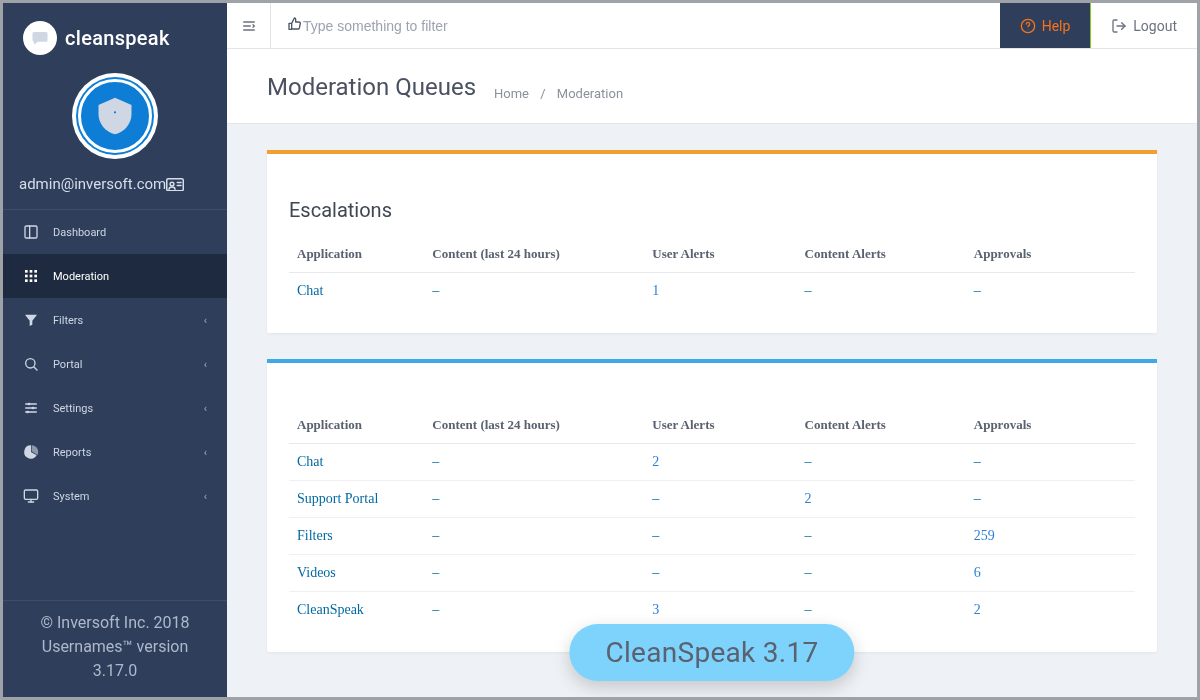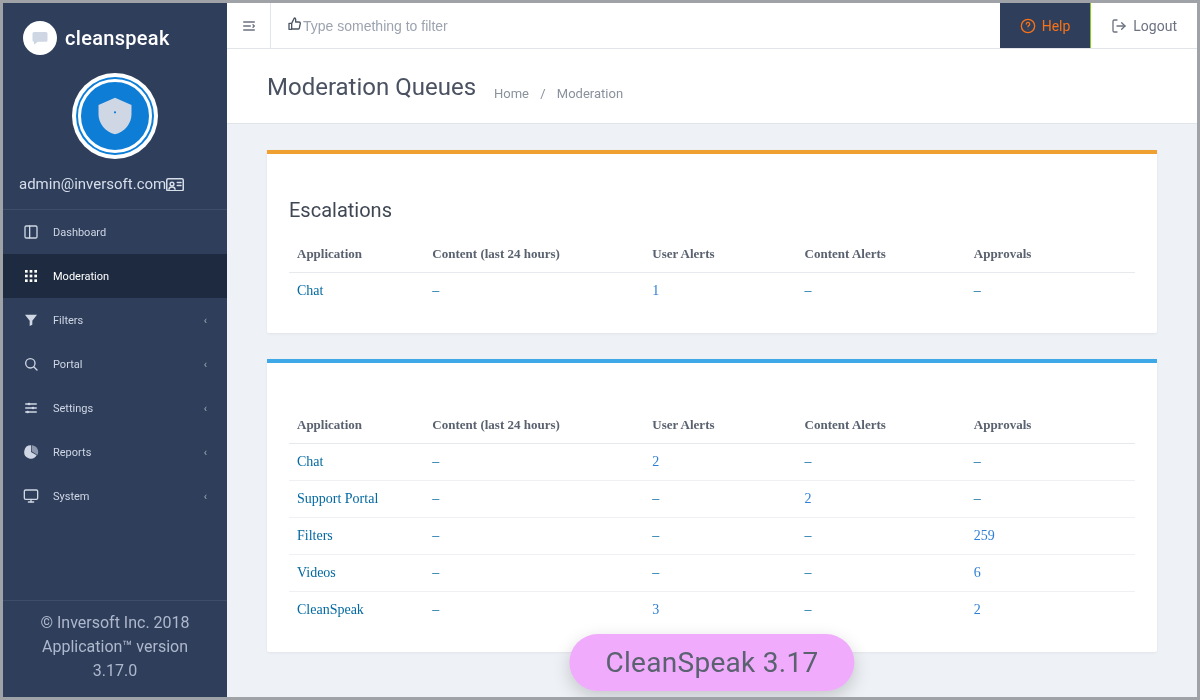--- a/index.html
+++ b/index.html
@@ -60,21 +60,21 @@
 table.q td { padding: 10px 8px; border-bottom: 1px solid #eef0f3; font-size: 14px; color: #0369a1; }
 table.q tr:last-child td { border-bottom: none; }
 table.q td.link { color: #2d7fd6; cursor: pointer; }
 table.q th:nth-child(1), table.q td:nth-child(1) { width: 16%; }
 table.q th:nth-child(2), table.q td:nth-child(2) { width: 26%; }
 table.q th:nth-child(3), table.q td:nth-child(3) { width: 18%; }
 table.q th:nth-child(4), table.q td:nth-child(4) { width: 20%; }
 table.q th:nth-child(5), table.q td:nth-child(5) { width: 20%; }
 
 
-.badge { position: absolute; left: 50%; transform: translateX(-50%); bottom: 6px; background: #f0abfc; border-radius: 36px; padding: 12px 36px; box-shadow: 0 6px 18px rgba(0,0,0,0.18); font-size: 28px; color: #5a6270; letter-spacing: 0.3px; }
+.badge { position: absolute; left: 50%; transform: translateX(-50%); bottom: 16px; background: #7dd3fc; border-radius: 36px; padding: 12px 36px; box-shadow: 0 6px 18px rgba(0,0,0,0.18); font-size: 28px; color: #5a6270; letter-spacing: 0.3px; }
 
 
 svg { stroke: currentColor; fill: none; stroke-width: 2; stroke-linecap: round; stroke-linejoin: round; }
 .fillc { fill: currentColor; stroke: none; }
 </style>
 </head>
 <body>
 
 <div class="app">
   <aside class="sidebar">
@@ -185,21 +185,21 @@
               <line x1="8" y1="21" x2="16" y2="21"></line>
               <line x1="12" y1="17" x2="12" y2="21"></line>
             </svg>
           </span>
           <span class="nav-label">System</span>
           <span class="chev">‹</span>
         </div>
       </nav>
     <div class="side-foot">
       <div>© Inversoft Inc. 2018</div>
-      <div>Application™ version 3.17.0</div>
+      <div>Usernames™ version 3.17.0</div>
     </div>
   </aside>
 
   <div class="main">
     <div class="topbar">
       <div class="tb-btn">
         <svg width="16" height="16" viewBox="0 0 24 24">
             <line x1="4" y1="6" x2="20" y2="6"></line>
             <line x1="4" y1="12" x2="14" y2="12"></line>
             <line x1="4" y1="18" x2="20" y2="18"></line>

